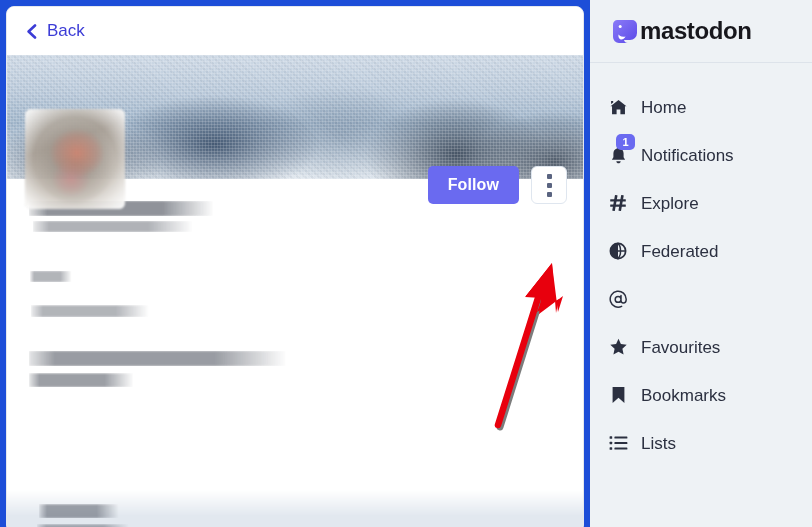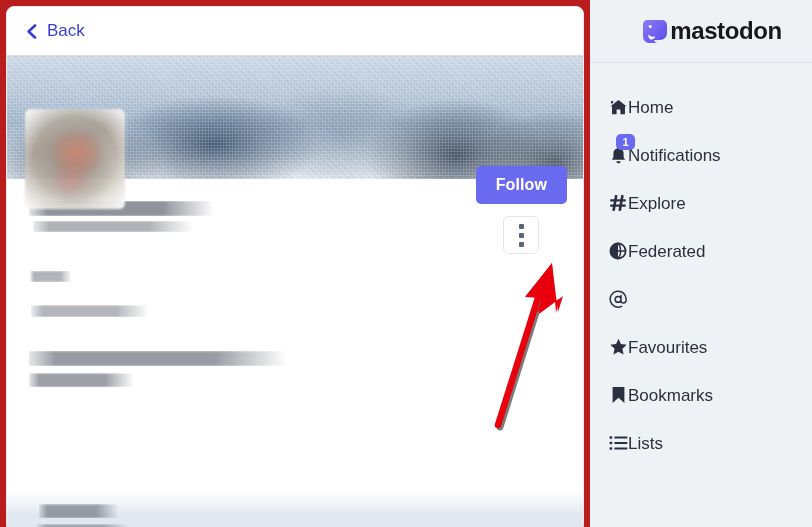--- a/index.html
+++ b/index.html
@@ -20,21 +20,21 @@
     height: 527px;
     display: flex;
     background: #eef2f5;
   }
 
   
   .content-col {
     position: relative;
     width: 590px;
     height: 527px;
-    background: #b91c1c;
+    background: #1d4ed8;
     box-sizing: border-box;
     padding: 6px 6px 16px 6px;
     overflow: hidden;
   }
   .content-card {
     position: relative;
     width: 578px;
     height: 527px;
     background: #ffffff;
     border: 1px solid #e4e8ee;
@@ -138,21 +138,20 @@
 
   
   .action-row {
     position: absolute;
     right: 16px;
     top: 159px;
     display: flex;
     align-items: center;
     gap: 12px;
     z-index: 6;
-    flex-direction: column;
   }
   .follow-btn {
     min-width: 84px;
     height: 38px;
     padding: 0 20px;
     border: none;
     border-radius: 5px;
     background: #6a6af0;
     color: #ffffff;
     font-size: 16px;
@@ -233,21 +232,20 @@
     flex-direction: column;
   }
   .brand {
     height: 63px;
     display: flex;
     align-items: center;
     gap: 3px;
     padding-left: 22px;
     border-bottom: 1px solid #dde3ea;
     box-sizing: border-box;
-    justify-content: center;
   }
   .brand-mark {
     width: 26px;
     height: 26px;
     flex: none;
     display: block;
   }
   .brand-name {
     font-size: 24px;
     font-weight: bold;
@@ -256,20 +254,21 @@
     margin-left: -1px;
   }
   .nav {
     padding-top: 20px;
   }
   .nav-item {
     position: relative;
     height: 48px;
     display: flex;
     align-items: center;
+    gap: 13px;
     padding-left: 18px;
     cursor: pointer;
     box-sizing: border-box;
   }
   .nav-icon {
     width: 20px;
     height: 20px;
     flex: none;
     display: flex;
     align-items: center;

